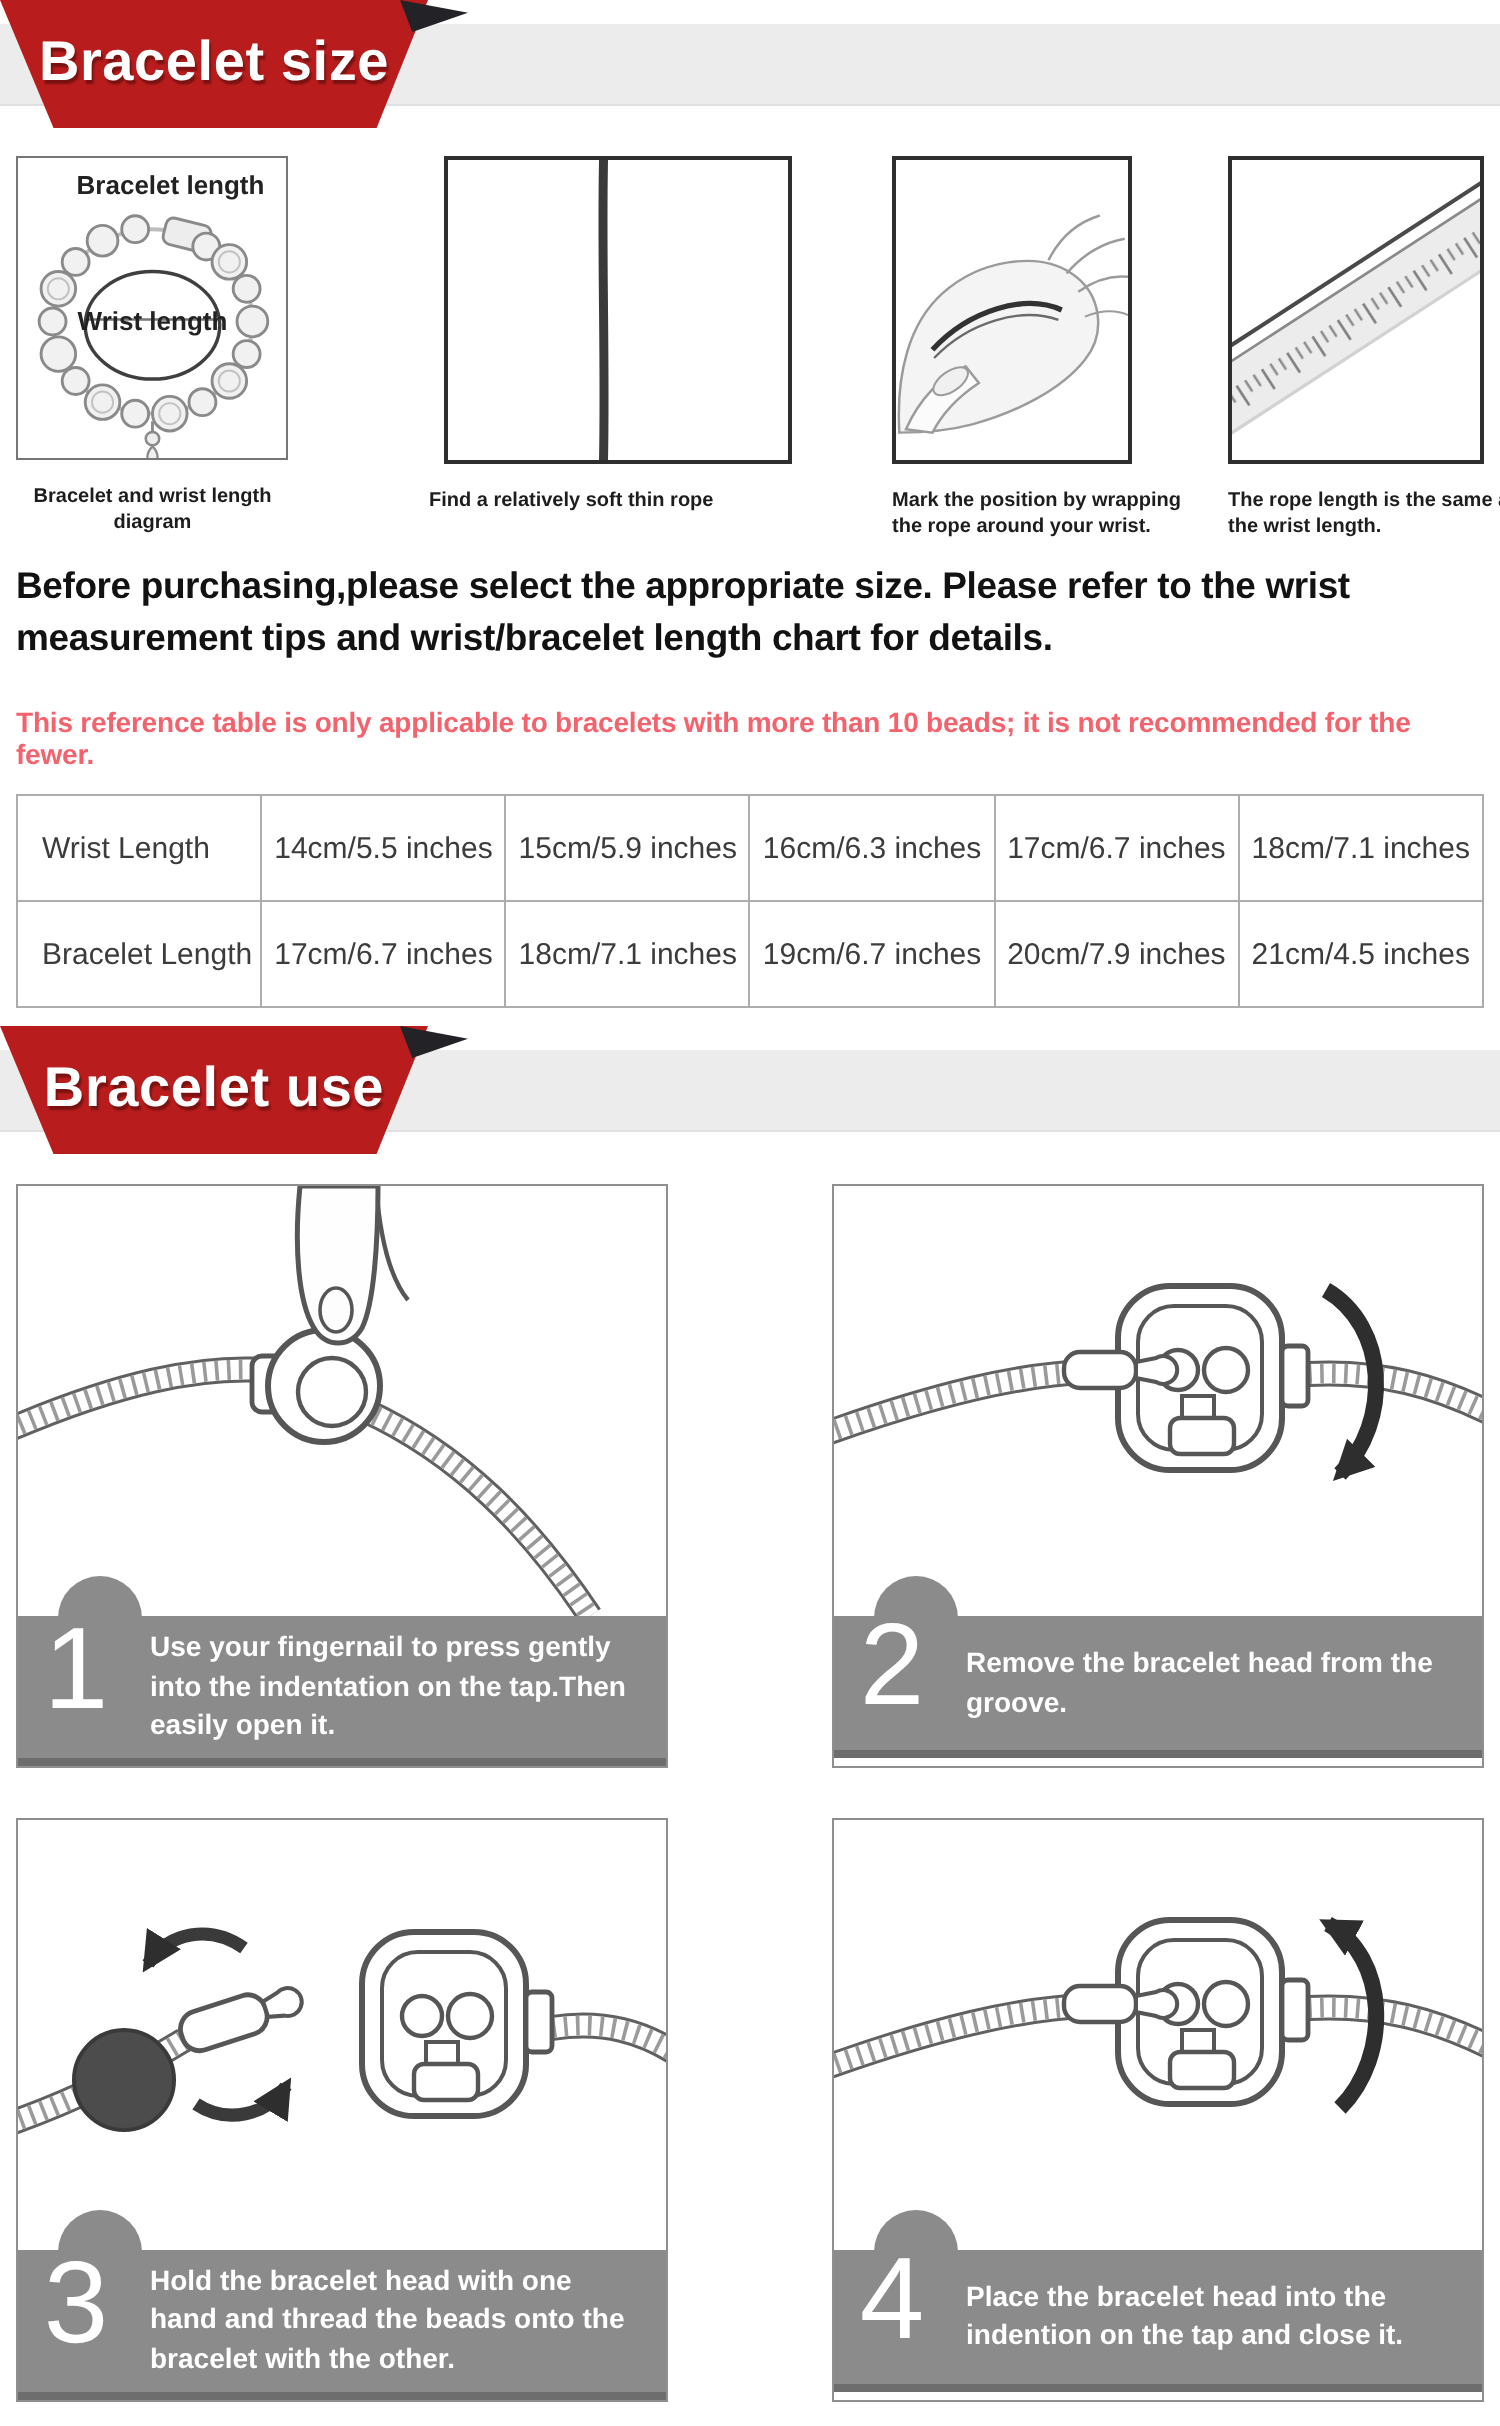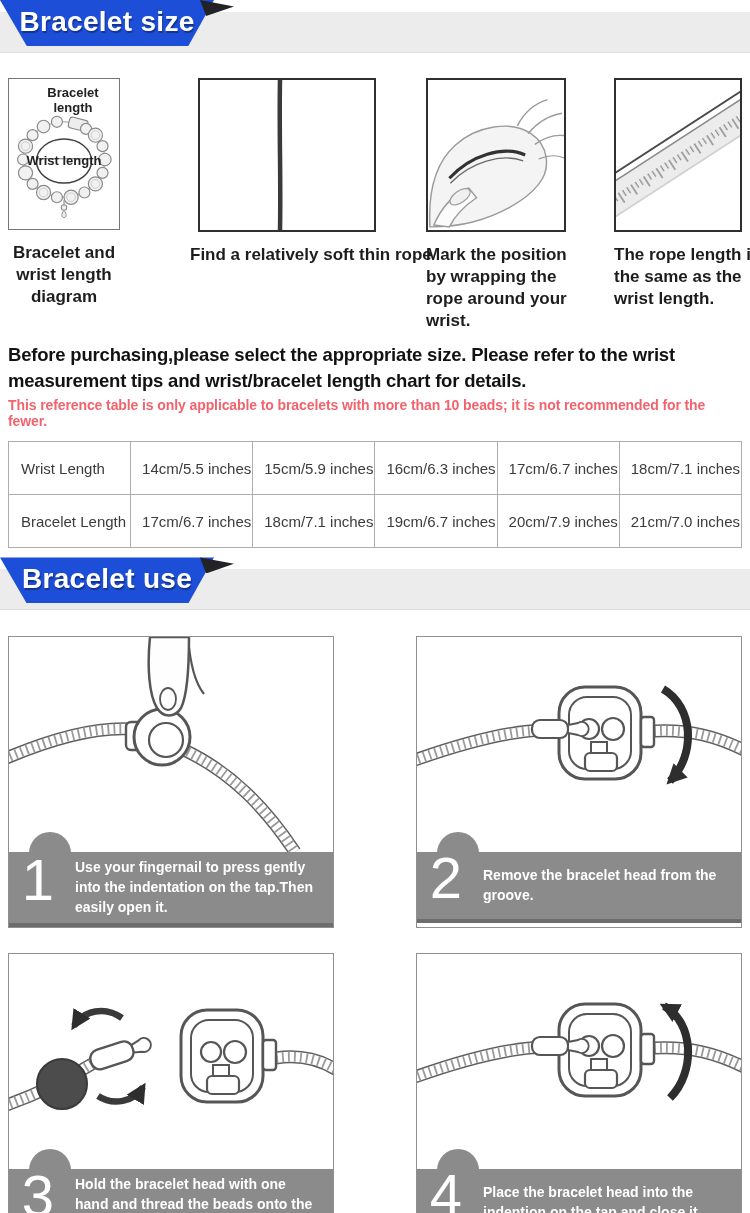--- a/index.html
+++ b/index.html
@@ -2,55 +2,55 @@
 <html><head>
 <meta charset="utf-8">
 <style>
   html,body{margin:0;padding:0;background:#fff;}
   body{width:750px;font-family:"Liberation Sans",sans-serif;}
   .page{position:relative;width:750px;height:1213px;background:#fff;overflow:hidden;}
 
   
   .banner{position:relative;height:52px;}
   .banner .strip{position:absolute;left:0;right:0;top:12px;height:40px;background:#ececec;border-bottom:1px solid #e0e0e0;}
-  .banner .ribbon{position:absolute;left:0;top:0;width:214px;height:46px;background:#1d4ed8;
+  .banner .ribbon{position:absolute;left:0;top:0;width:214px;height:64px;background:#b91c1c;
     clip-path:polygon(0 0,100% 0,88% 100%,12.5% 100%);display:flex;align-items:center;justify-content:center;}
   .banner .fold{position:absolute;left:200px;top:0;width:34px;height:16px;background:#232226;
     clip-path:polygon(0 0,100% 40%,18% 100%);}
   .banner .title{color:#fff;font-size:28px;font-weight:800;letter-spacing:.3px;padding-bottom:3px;
     text-shadow:1px 2px 1px rgba(0,0,0,.35);}
 
   
   .figures{display:flex;margin:26px 8px 0 8px;}
   .figure{position:relative;}
   .fig1{width:140px;}
   .fig2{width:178px;margin-left:50px;padding-left:28px;}
-  .fig3{width:140px;margin-left:50px;}
+  .fig3{width:120px;margin-left:50px;}
   .fig4{width:128px;margin-left:48px;}
   .figure-box{position:relative;background:#fff;height:150px;}
   .fig1 .figure-box{border:1.5px solid #767676;}
   .fig2 .figure-box,.fig3 .figure-box,.fig4 .figure-box{border:2px solid #2f2f2f;}
   .figure-box svg{display:block;width:100%;height:100%;}
   .fig-label-top{position:absolute;top:6px;left:0;right:0;text-align:center;padding-left:18px;
     font-size:13px;font-weight:700;color:#222;}
   .fig-label-inner{position:absolute;top:74px;left:0;right:0;text-align:center;
     font-size:13px;font-weight:700;color:#222;}
-  .figure-caption{margin-top:12px;font-size:17px;font-weight:700;color:#1d1d1d;line-height:1.3;}
+  .figure-caption{margin-top:12px;font-size:10px;font-weight:700;color:#1d1d1d;line-height:1.3;}
   .fig1 .figure-caption{text-align:center;}
   .fig2 .figure-caption{white-space:nowrap;margin-left:-8px;}
   .fig3 .figure-caption{width:158px;}
   .fig4 .figure-caption{width:156px;}
 
   
   .intro{margin:10px 8px 0 8px;font-size:18.5px;font-weight:700;color:#121212;line-height:1.38;letter-spacing:-0.2px;}
-  .warning{margin:4px 8px 0 8px;font-size:14px;font-weight:700;color:#f2636d;letter-spacing:-0.1px;}
+  .warning{margin:22px 8px 0 8px;font-size:14px;font-weight:700;color:#f2636d;letter-spacing:-0.1px;}
 
   
   table.size-chart{margin:12px 8px 0 8px;width:734px;border-collapse:collapse;table-layout:fixed;}
-  table.size-chart td{border:1px solid #adadad;height:50px;font-size:15px;color:#3c3c3c;text-align:right;}
+  table.size-chart td{border:1px solid #adadad;height:50px;font-size:15px;color:#3c3c3c;text-align:center;}
   table.size-chart td.rowhead{text-align:left;padding-left:12px;}
 
   .banner.second{margin-top:9px;padding-left:16px;}
 
   
   .steps{display:flex;flex-wrap:wrap;justify-content:space-between;margin:27px 8px 0 8px;width:734px;}
   .step-panel{width:324px;border:1px solid #8f8f8f;background:#fff;margin-bottom:25px;}
   .step-illustration{position:relative;height:215px;overflow:hidden;}
   .step-illustration svg{display:block;width:100%;height:100%;}
   .step-band{position:relative;background:#8b8b8b;border-bottom:4px solid #6d6d6d;min-height:71px;
@@ -196,21 +196,21 @@
         <td>16cm/6.3 inches</td>
         <td>17cm/6.7 inches</td>
         <td>18cm/7.1 inches</td>
       </tr>
       <tr>
         <td class="rowhead">Bracelet Length</td>
         <td>17cm/6.7 inches</td>
         <td>18cm/7.1 inches</td>
         <td>19cm/6.7 inches</td>
         <td>20cm/7.9 inches</td>
-        <td>21cm/7.0 inches</td>
+        <td>21cm/4.5 inches</td>
       </tr>
     </tbody>
   </table>
 
   <div class="banner second">
     <div class="strip"></div>
     <div class="ribbon">
       <span class="title">Bracelet use</span>
     </div>
     <div class="fold"></div>

